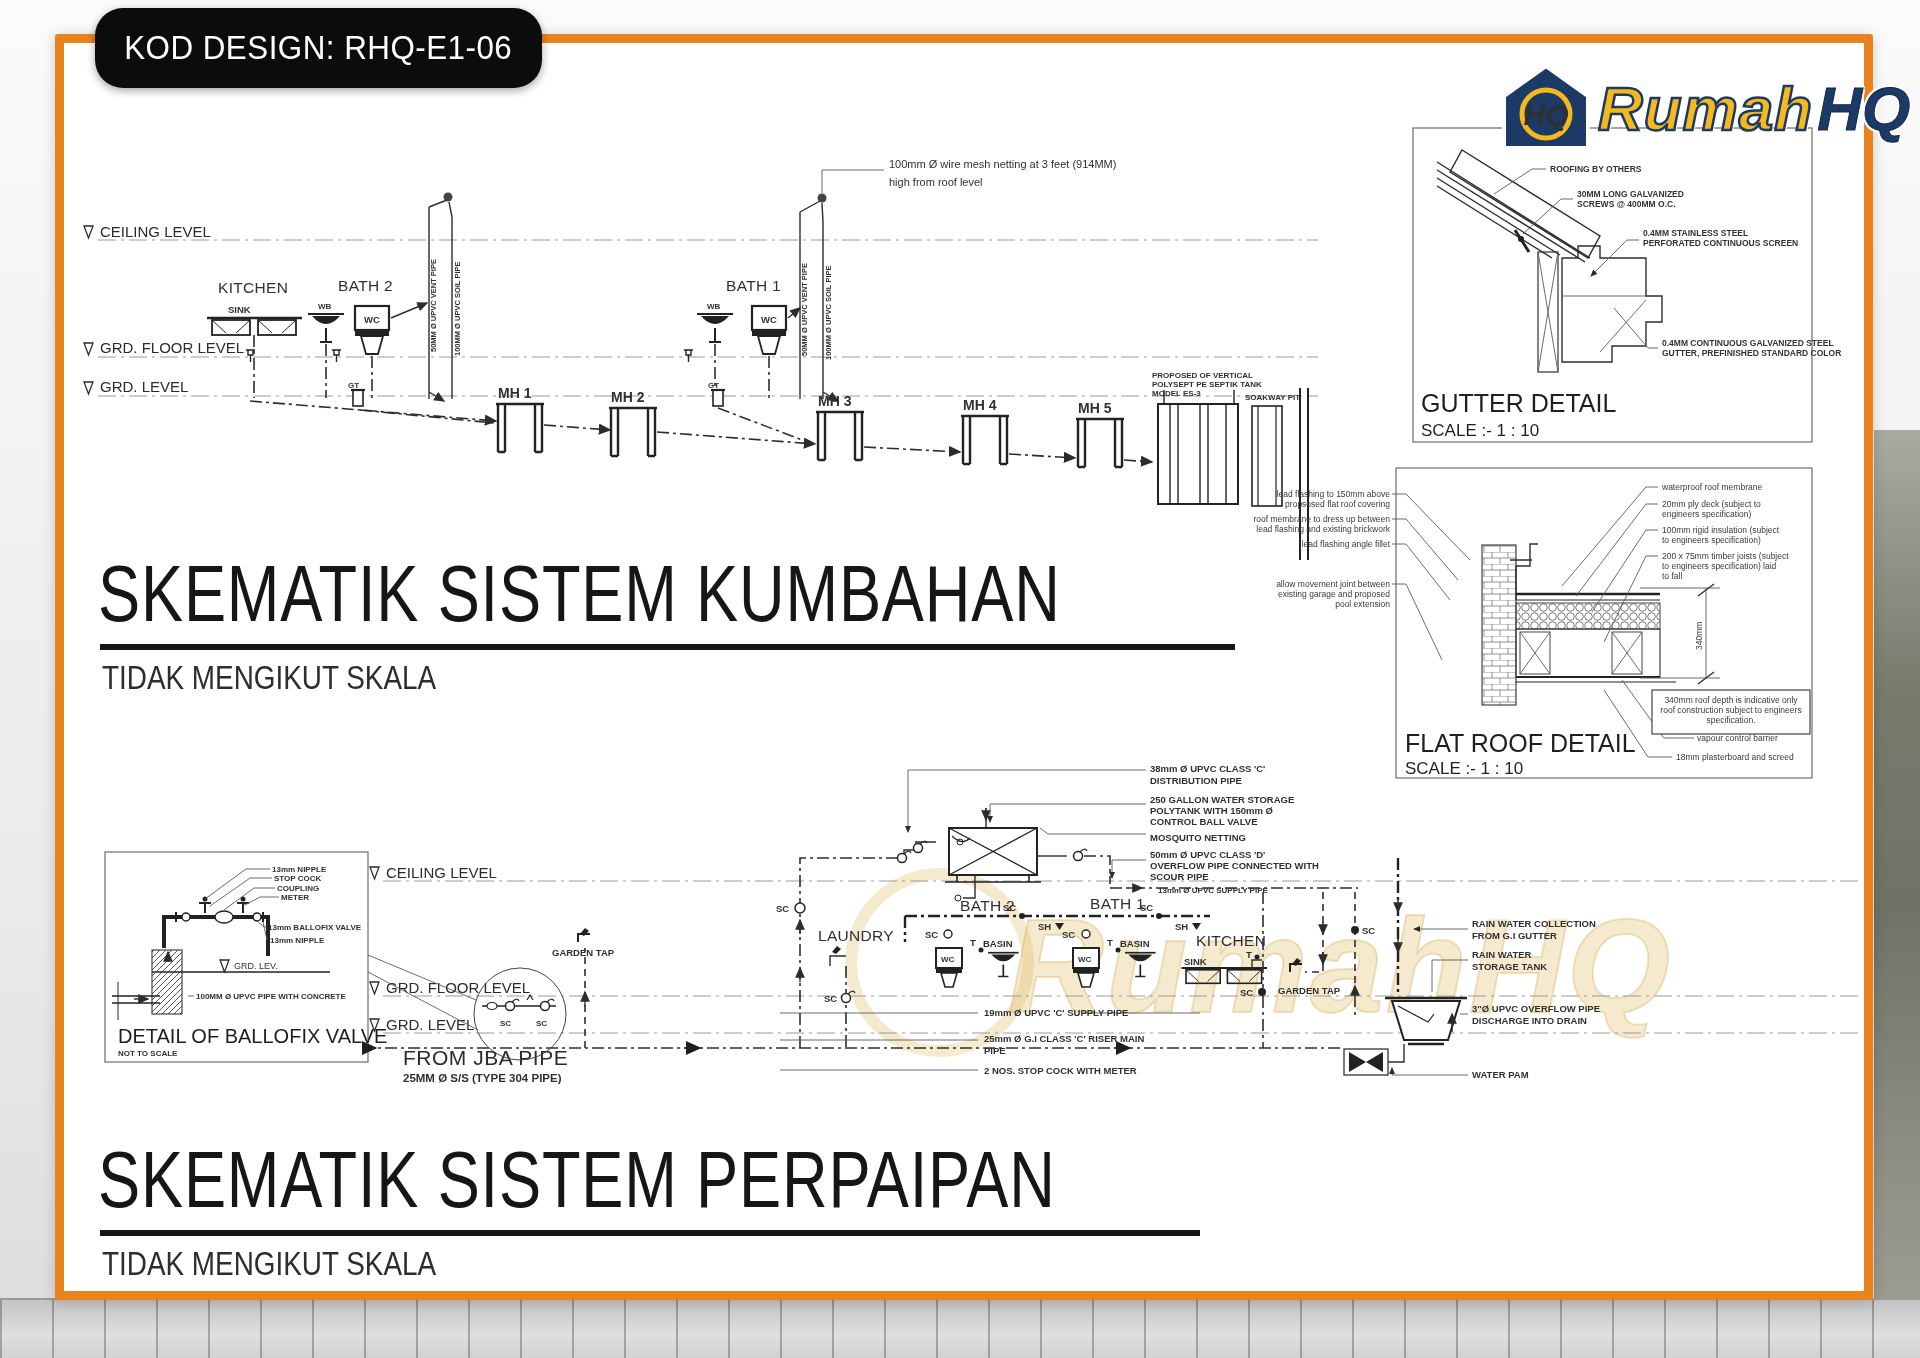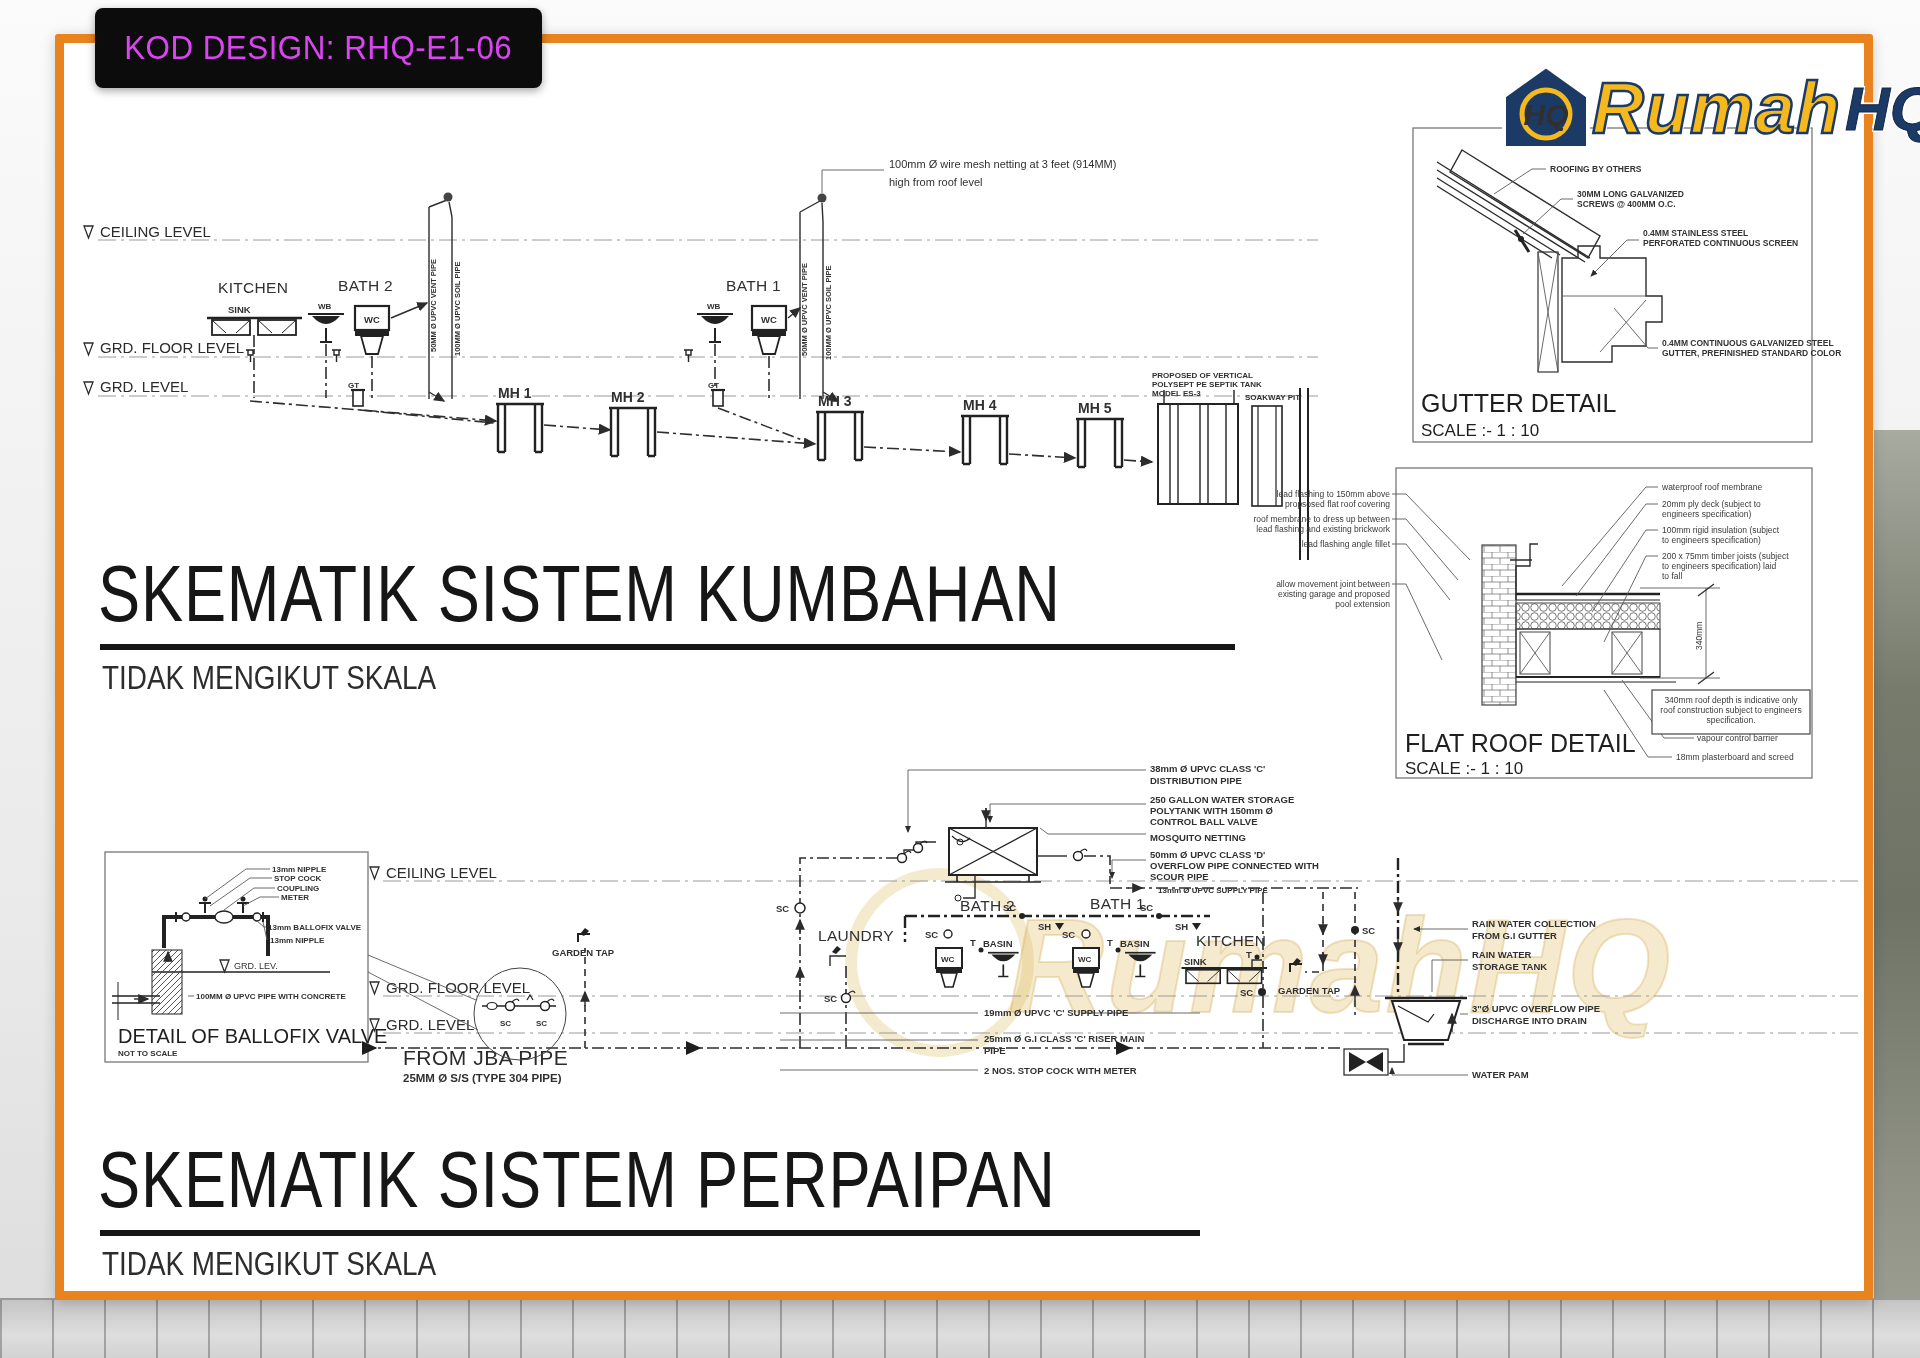--- a/index.html
+++ b/index.html
@@ -10,27 +10,27 @@
             background:linear-gradient(180deg,#a8aba0,#767b6c 30%,#6e7366 55%,#8d9083 85%,#9a9c90);}
   .bg-pavement{position:absolute;left:0;bottom:0;width:100%;height:58px;
                border-top:2px solid #9a9a9a;
                background:linear-gradient(180deg,#c4c4c4,#dedede 60%,#d2d2d2),
                repeating-linear-gradient(90deg,rgba(110,110,110,.45) 0 2px,transparent 2px 52px);
                background-blend-mode:multiply;}
   .frame{position:absolute;left:55px;top:34px;width:1818px;height:1266px;box-sizing:border-box;
          background:#ffffff;border:9px solid #E8831D;border-radius:3px;
          box-shadow:0 2px 14px rgba(0,0,0,.18);z-index:1;}
   .badge{position:absolute;left:95px;top:8px;width:447px;height:80px;background:#0c0c0c;
-         border-radius:8px;display:flex;align-items:center;justify-content:center;
-         color:#d946ef;font-size:33px;letter-spacing:.5px;z-index:5;
+         border-radius:28px;display:flex;align-items:center;justify-content:center;
+         color:#ffffff;font-size:33px;letter-spacing:.5px;z-index:5;
          box-shadow:0 3px 8px rgba(0,0,0,.35);}
   .badge span{transform:scaleX(.95);white-space:nowrap;}
   .logo{position:absolute;left:1500px;top:62px;display:flex;align-items:center;z-index:5;}
-  .logo .word1{font-size:72px;font-weight:800;font-style:italic;color:#F5B91E;
-        -webkit-text-stroke:2.5px #1c3a66;letter-spacing:1px;margin-left:0;
+  .logo .word1{font-size:62px;font-weight:800;font-style:italic;color:#F5B91E;
+        -webkit-text-stroke:2.5px #1c3a66;letter-spacing:1px;margin-left:6px;
         text-shadow:2px 2px 0 rgba(255,255,255,.9);text-align:center;}
   .logo .word2{font-size:62px;font-weight:800;font-style:italic;color:#1c3a66;
         -webkit-text-stroke:1px #0f2547;margin-left:4px;
         text-shadow:2px 2px 0 #ffffff,-2px -2px 0 #ffffff,2px -2px 0 #ffffff,-2px 2px 0 #ffffff;}
   .wm-circle{position:absolute;left:845px;top:868px;width:165px;height:165px;border-radius:50%;
         border:12px solid rgba(214,172,66,.26);z-index:2;}
   .wm-text{position:absolute;left:1008px;top:866px;font-size:133px;font-weight:800;font-style:italic;
         color:rgba(225,186,92,.30);-webkit-text-stroke:2px rgba(198,152,44,.26);
         letter-spacing:2px;z-index:2;white-space:nowrap;margin-top:24px;}
   .title{position:absolute;color:#161616;font-size:79px;letter-spacing:1px;white-space:nowrap;

